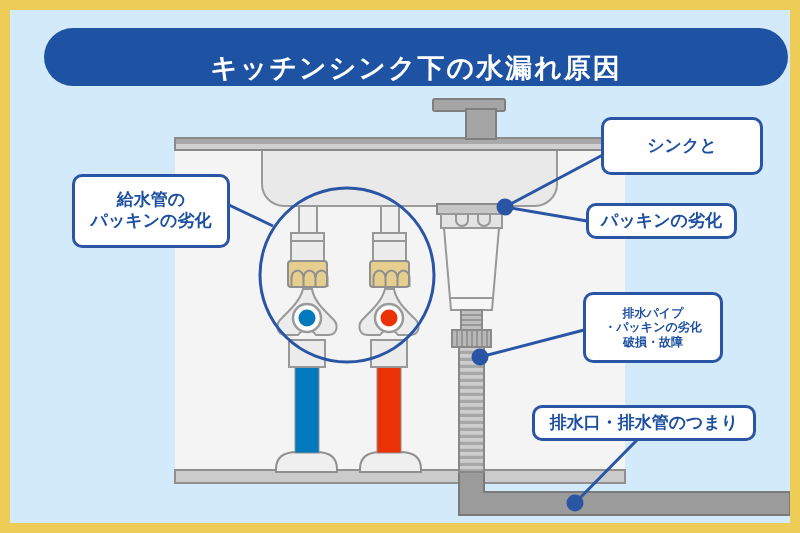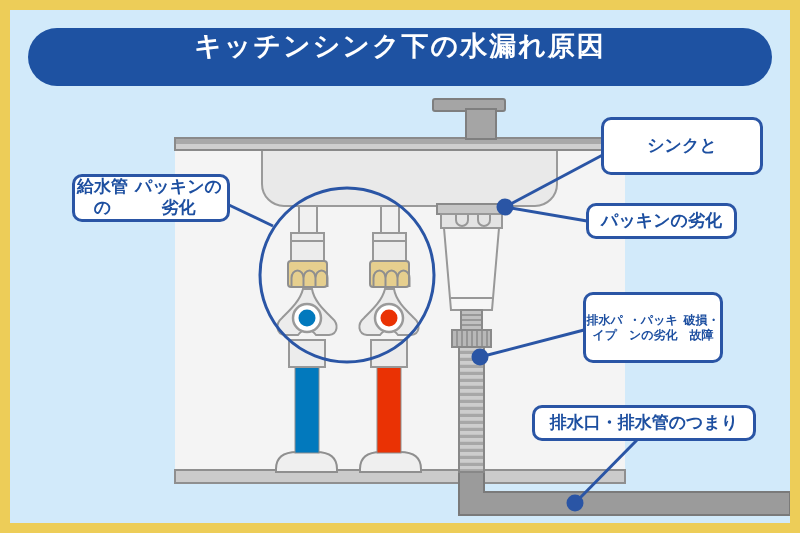--- a/index.html
+++ b/index.html
@@ -6,33 +6,33 @@
   .stage{
     position:relative;width:800px;height:533px;overflow:hidden;
     background:#d2eafa;
     font-family:"Liberation Sans",sans-serif;
   }
   .frame{
     position:absolute;inset:0;border:10px solid #edcd58;
     box-sizing:border-box;pointer-events:none;z-index:40;
   }
   .banner{
-    position:absolute;left:28px;top:28px;width:744px;height:58px;
+    position:absolute;left:44px;top:28px;width:744px;height:58px;
     background:#1e52a2;border-radius:29px;
-    display:flex;align-items:flex-start;justify-content:center;z-index:10;
+    display:flex;align-items:flex-end;justify-content:center;z-index:10;
   }
   .banner span{color:#ffffff;font-size:27px;font-weight:bold;letter-spacing:2px;}
   .diagram-svg{position:absolute;left:0;top:0;z-index:5;}
   .callout{
     position:absolute;background:#ffffff;border:3px solid #2a55a5;border-radius:10px;
     color:#1d4fa0;font-weight:bold;font-size:17px;line-height:1.22;
-    display:flex;flex-direction:row;align-items:center;justify-content:center;
+    display:flex;flex-direction:column;align-items:center;justify-content:center;
     text-align:center;z-index:20;box-sizing:border-box;
   }
-  .lbl-1{left:72px;top:174px;width:158px;height:48px;}
+  .lbl-1{left:72px;top:174px;width:158px;height:74px;}
   .lbl-2{left:601px;top:117px;width:162px;height:58px;}
   .lbl-3{left:586px;top:203px;width:151px;height:36px;}
   .lbl-4{left:583px;top:292px;width:140px;height:71px;font-size:12px;}
   .lbl-5{left:532px;top:405px;width:224px;height:36px;}
 </style>
 </head>
 <body>
 
 <div class="stage">
 

